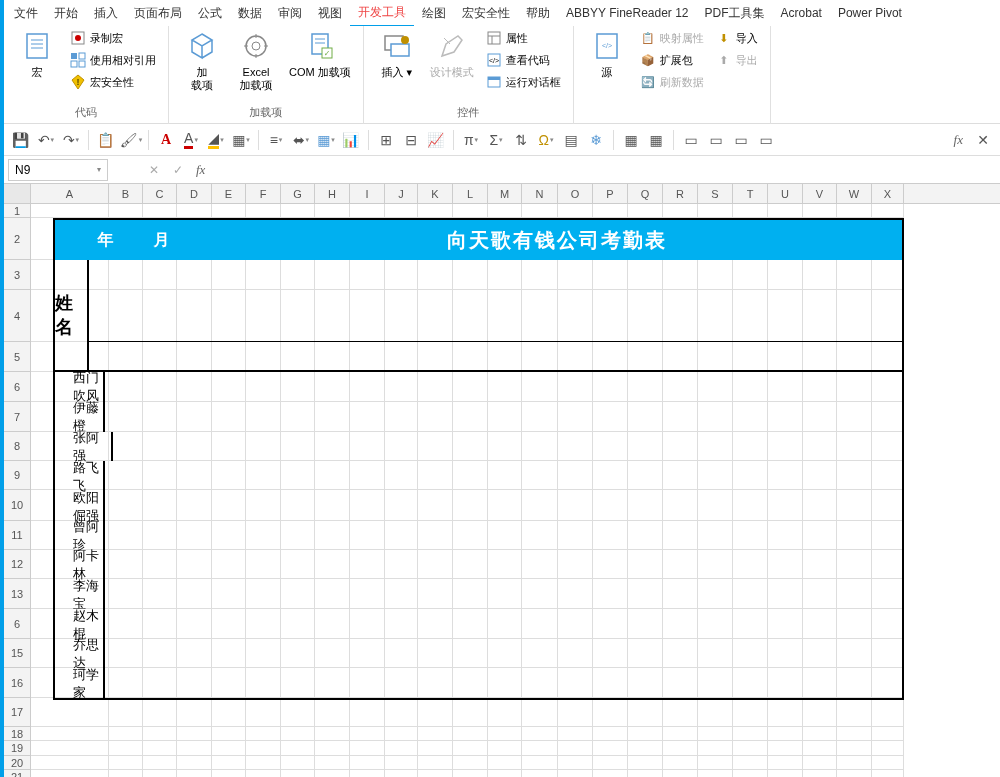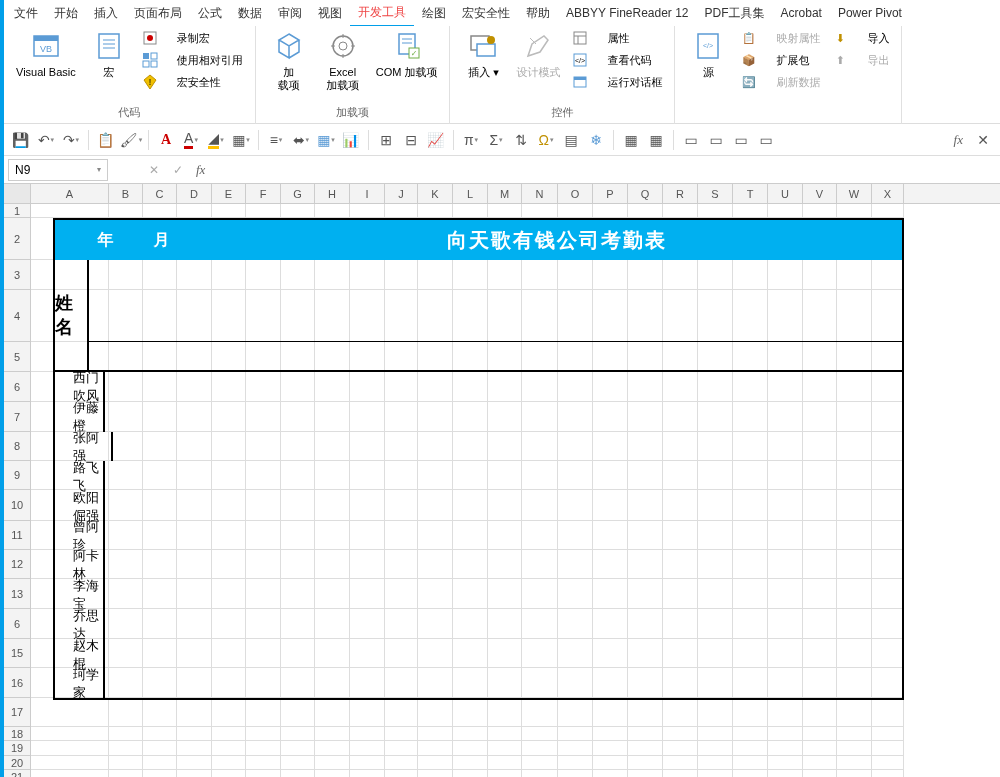--- a/index.html
+++ b/index.html
@@ -13,21 +13,21 @@
 
 
 .ribbon { position: absolute; left: 4px; top: 26px; right: 0; height: 98px; background: #fff; border-bottom: 1px solid #ddd; display: flex; }
 .ribbon-group { border-right: 1px solid #e0e0e0; padding: 2px 8px 0 8px; display: flex; flex-direction: column; justify-content: space-between; height: 98px; }
 .ribbon-group-content { display: flex; gap: 4px; flex: 1; }
 .ribbon-group-label { text-align: center; font-size: 11px; color: #666; padding: 2px 0 4px 0; }
 .big-btn { display: flex; flex-direction: column; align-items: center; gap: 4px; padding: 2px 4px; cursor: pointer; min-width: 50px; }
 .big-btn .ic { width: 32px; height: 32px; display: flex; align-items: center; justify-content: center; }
 .big-btn span { font-size: 11px; text-align: center; line-height: 1.2; }
 .small-btns { display: flex; flex-direction: column; gap: 2px; }
-.small-btn { display: flex; align-items: center; gap: 19px; padding: 2px 4px; cursor: pointer; font-size: 11px; white-space: nowrap; }
+.small-btn { display: flex; align-items: center; gap: 4px; padding: 2px 4px; cursor: pointer; font-size: 11px; white-space: nowrap; }
 .small-btn .sic { width: 16px; height: 16px; display: flex; align-items: center; justify-content: center; }
 .disabled { color: #aaa; }
 
 
 .qat { position: absolute; left: 4px; top: 124px; right: 0; height: 32px; background: #fff; border-bottom: 1px solid #ddd; display: flex; align-items: center; padding: 0 6px; gap: 3px; }
 .qat-sep { width: 1px; height: 20px; background: #ddd; margin: 0 3px; }
 .qat-btn { width: 22px; height: 22px; display: flex; align-items: center; justify-content: center; cursor: pointer; font-size: 14px; color: #555; }
 .qat-btn.dd::after { content: "▾"; font-size: 7px; margin-left: 1px; color: #888; }
 .spacer { flex: 1; }
 
@@ -86,30 +86,20 @@
     <div class="menu-item">帮助</div>
     <div class="menu-item">ABBYY FineReader 12</div>
     <div class="menu-item">PDF工具集</div>
     <div class="menu-item">Acrobat</div>
     <div class="menu-item">Power Pivot</div>
   </div>
 
 <div class="ribbon">
   <div class="ribbon-group">
     <div class="ribbon-group-content">
-      <div class="big-btn">
-        <div class="ic">
-            <svg width="32" height="32" viewBox="0 0 32 32">
-              <rect x="4" y="6" width="24" height="20" fill="none" stroke="#5b9bd5" stroke-width="1.5"></rect>
-              <rect x="4" y="6" width="24" height="5" fill="#5b9bd5"></rect>
-              <text x="16" y="22" font-size="9" text-anchor="middle" fill="#5b9bd5">VB</text>
-            </svg>
-          </div>
-        <span>Visual Basic</span>
-      </div>
       <div class="big-btn">
         <div class="ic">
             <svg width="32" height="32" viewBox="0 0 32 32">
               <rect x="6" y="4" width="20" height="24" fill="none" stroke="#5b9bd5" stroke-width="1.5"></rect>
               <line x1="10" y1="10" x2="22" y2="10" stroke="#5b9bd5"></line>
               <line x1="10" y1="14" x2="22" y2="14" stroke="#5b9bd5"></line>
               <line x1="10" y1="18" x2="22" y2="18" stroke="#5b9bd5"></line>
             </svg>
           </div>
         <span>宏</span>
@@ -984,29 +974,29 @@
               <div class="att-name-rest"></div>
             </div>
             <div class="att-name-row" style="height: 30px;">
               <div class="att-name-cell" style="width: 34px;">阿卡林</div>
               <div class="att-name-rest"></div>
             </div>
             <div class="att-name-row" style="height: 30px;">
               <div class="att-name-cell" style="width: 34px;">李海宝</div>
               <div class="att-name-rest"></div>
             </div>
+            <div class="att-name-row" style="height: 29px;">
+              <div class="att-name-cell" style="width: 34px;">赵木棍</div>
+              <div class="att-name-rest"></div>
+            </div>
             <div class="att-name-row" style="height: 30px;">
               <div class="att-name-cell" style="width: 34px;">乔思达</div>
               <div class="att-name-rest"></div>
             </div>
             <div class="att-name-row" style="height: 29px;">
-              <div class="att-name-cell" style="width: 34px;">赵木棍</div>
-              <div class="att-name-rest"></div>
-            </div>
-            <div class="att-name-row" style="height: 29px;">
               <div class="att-name-cell" style="width: 34px;">珂学家</div>
               <div class="att-name-rest"></div>
             </div>
           </div>
         </div>
       </div>
   </div>
 </div>
 
 </body></html>

